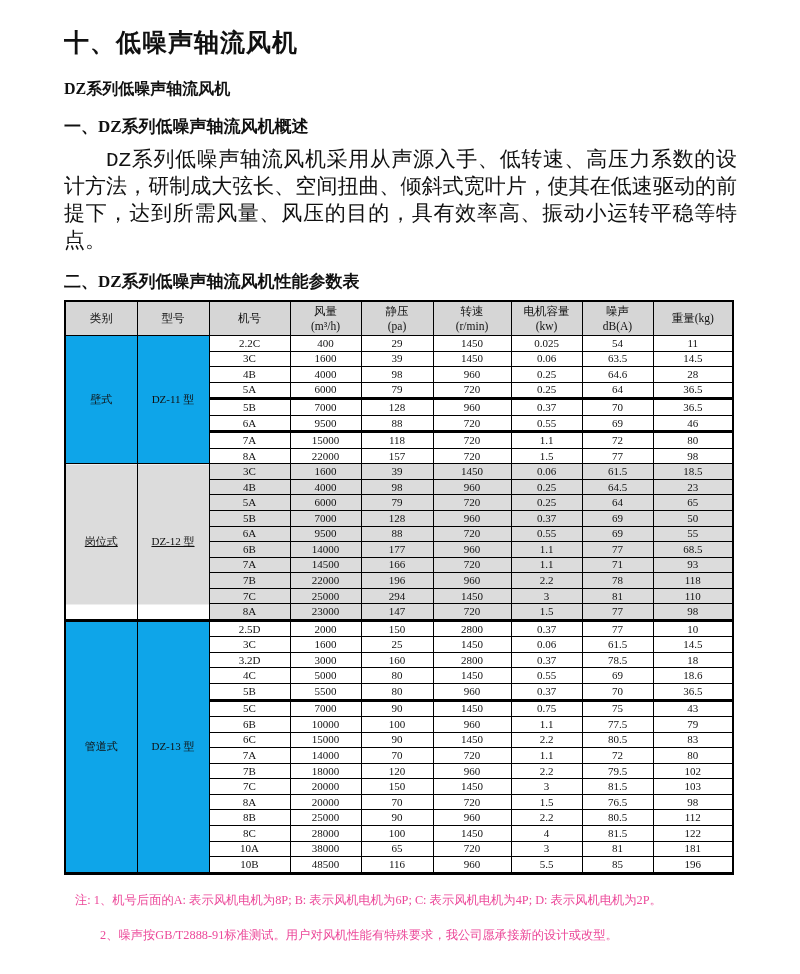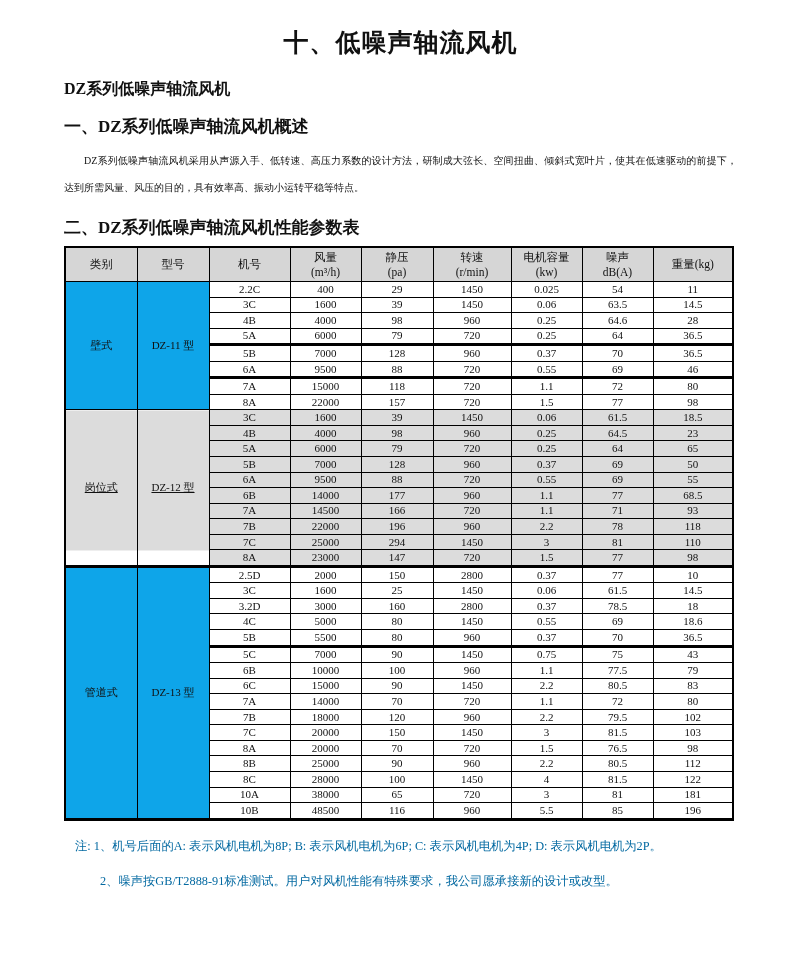--- a/index.html
+++ b/index.html
@@ -11,39 +11,39 @@
     background: #ffffff;
     box-sizing: border-box;
     padding: 26px 63px 0 64px;
     color: #111;
     font-family: "Liberation Serif", "DejaVu Serif", serif;
   }
   .doc-title {
     margin: 0;
     font-size: 25px;
     font-weight: bold;
-    text-align: center;
     letter-spacing: 1px;
   }
   .doc-subtitle {
     margin: 20px 0 0 0;
     font-size: 16px;
     font-weight: bold;
   }
   .sec-heading {
     margin: 15px 0 0 0;
     font-size: 17px;
     font-weight: bold;
   }
   .body-par {
     margin: 9px 0 0 0;
-    font-size: 10px;
+    font-size: 21px;
     line-height: 27px;
     text-align: justify;
     text-indent: 2em;
+    font-family: Liberation Mono, monospace;
   }
   .body-par + .body-par { margin-top: 4px; }
   table.perf {
     margin-top: 7px;
     border-collapse: collapse;
     table-layout: fixed;
     width: 668px;
     border: 2px solid #000;
     border-bottom-width: 3px;
   }
@@ -70,21 +70,21 @@
   td.group-cell { font-size: 11.5px; background: #0ea5e9; }
   td.shaded { background: #dcdcdc; }
   td.shade-partial {
     background: linear-gradient(to bottom,
       #dcdcdc 0, #dcdcdc calc(100% - 15px),
       #ffffff calc(100% - 15px), #ffffff 100%);
     text-decoration: underline;
   }
   .thick-top { border-top: 3px solid #000 !important; }
   .notes { margin-top: 13px; font-size: 12.3px; line-height: 19px; }
-  .note { color: #0369a1; margin-top: 16px; }
+  .note { color: #ec4899; margin-top: 16px; }
   .note-first { margin-left: 11px; padding-left: 40px; text-indent: -40px; }
   .note-rest { margin-left: 36px; }
 </style>
 </head>
 <body>
 
 <div class="page">
 
   <h1 class="doc-title">十、低噪声轴流风机</h1>
 

